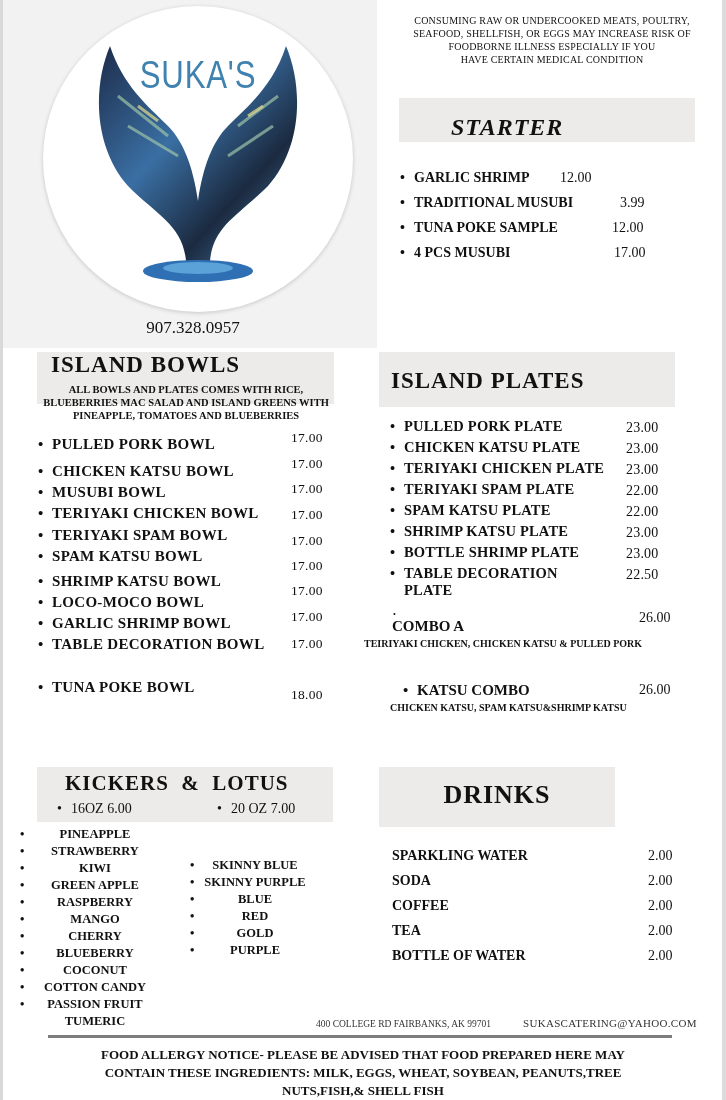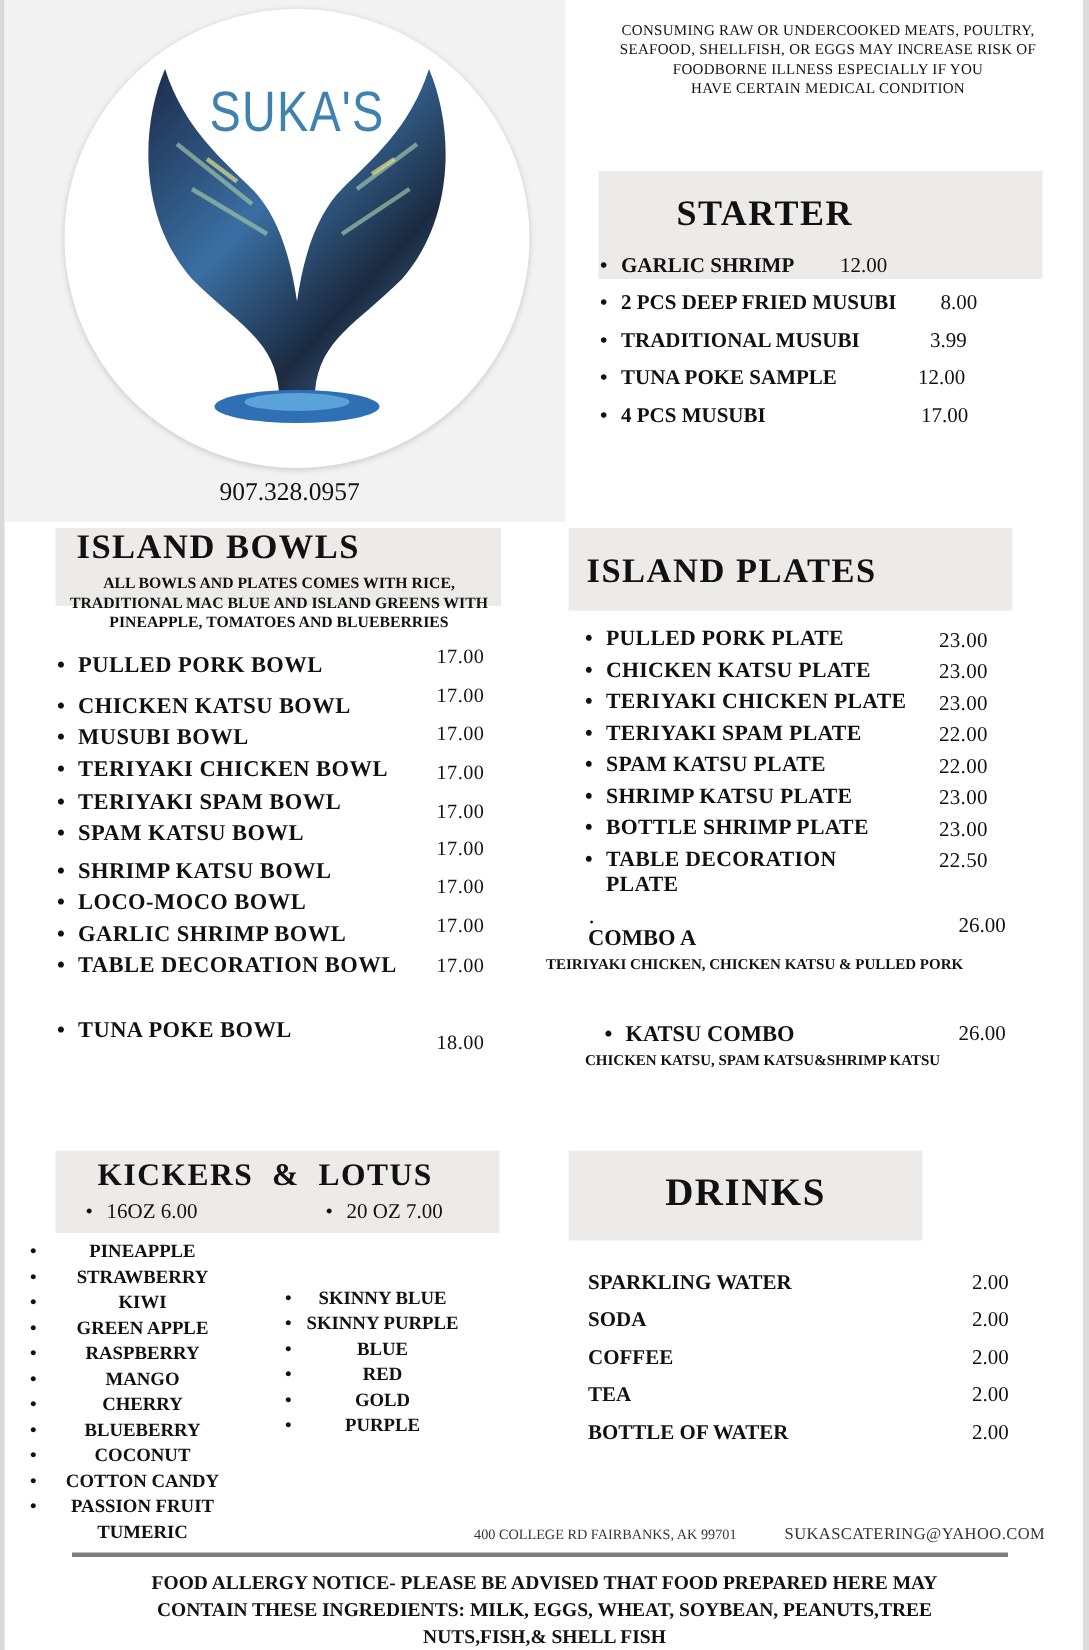--- a/index.html
+++ b/index.html
@@ -27,21 +27,21 @@
   
   .warning { left:390px; top:14px; width:324px; text-align:center; font-size:10px; line-height:13px; letter-spacing:0.2px; }
 
   .hdr { background:#ecebe9; }
   .hdr-title { font-weight:bold; letter-spacing:1px; }
 
   ul { list-style:none; margin:0; padding:0; }
   .bullet { display:inline-block; width:14px; }
 
   
-  .starter-hdr { left:399px; top:114px; width:296px; height:72px; }
+  .starter-hdr { left:399px; top:98px; width:296px; height:44px;font-style:italic; }
   .starter-hdr .hdr-title { position:absolute; left:52px; top:16px; font-size:24px; }
   .starter-list { left:400px; top:170px; width:300px; font-size:14px; font-weight:bold; }
   .starter-list li { position:relative; height:25px; }
   .starter-list .price { position:absolute; top:0; font-weight:normal; }
 
   
   .bowls-hdr { left:37px; top:352px; width:297px; height:52px; }
   .bowls-hdr .hdr-title { position:absolute; left:14px; top:0; font-size:23px; }
   .bowls-note { left:10px; top:383px; width:352px; text-align:center; font-size:10.5px; font-weight:bold; line-height:13px; }
   .bowls-list { left:38px; top:436px; width:300px; font-size:15px; font-weight:bold; letter-spacing:0.3px; }
@@ -114,32 +114,31 @@
   <div>SEAFOOD, SHELLFISH, OR EGGS MAY INCREASE RISK OF</div>
   <div>FOODBORNE ILLNESS ESPECIALLY IF YOU</div>
   <div>HAVE CERTAIN MEDICAL CONDITION</div>
 </div>
 
 <div class="abs hdr starter-hdr">
   <span class="hdr-title">STARTER</span>
 </div>
 <ul class="abs starter-list">
   <li><span class="bullet">•</span><span>GARLIC SHRIMP</span><span class="price" style="left:160px">12.00</span></li>
-  <li><span class="bullet">•</span><span>2 PCS DEEP FRIED MUSUBI</span><span class="price" style="left:227px">8.00</span></li>
   <li><span class="bullet">•</span><span>TRADITIONAL MUSUBI</span><span class="price" style="left:220px">3.99</span></li>
   <li><span class="bullet">•</span><span>TUNA POKE SAMPLE</span><span class="price" style="left:212px">12.00</span></li>
   <li><span class="bullet">•</span><span>4 PCS MUSUBI</span><span class="price" style="left:214px">17.00</span></li>
 </ul>
 
 <div class="abs hdr bowls-hdr">
   <span class="hdr-title">ISLAND BOWLS</span>
 </div>
 <div class="abs bowls-note">
   <div>ALL BOWLS AND PLATES COMES WITH RICE,</div>
-  <div>TRADITIONAL MAC BLUE AND ISLAND GREENS WITH</div>
+  <div>BLUEBERRIES MAC SALAD AND ISLAND GREENS WITH</div>
   <div>PINEAPPLE, TOMATOES AND BLUEBERRIES</div>
 </div>
 <ul class="abs bowls-list">
   <li style="top:0"><span class="bullet">•</span><span>PULLED PORK BOWL</span></li>
   <li style="top:0;left:0;width:300px">
       <span class="price" style="top:-6px">17.00</span>
     </li>
   <li style="top:27px"><span class="bullet">•</span><span>CHICKEN KATSU BOWL</span></li>
   <li style="top:27px;width:300px">
       <span class="price" style="top:-7px">17.00</span>

